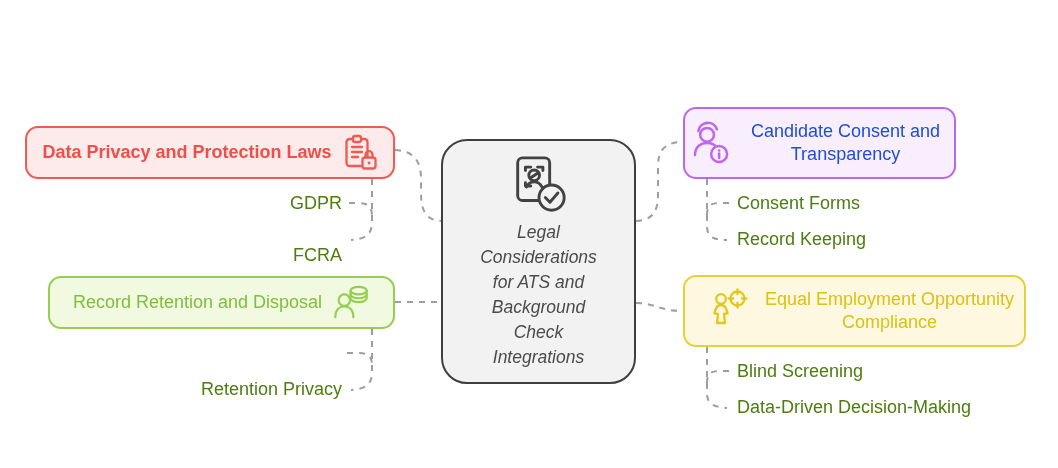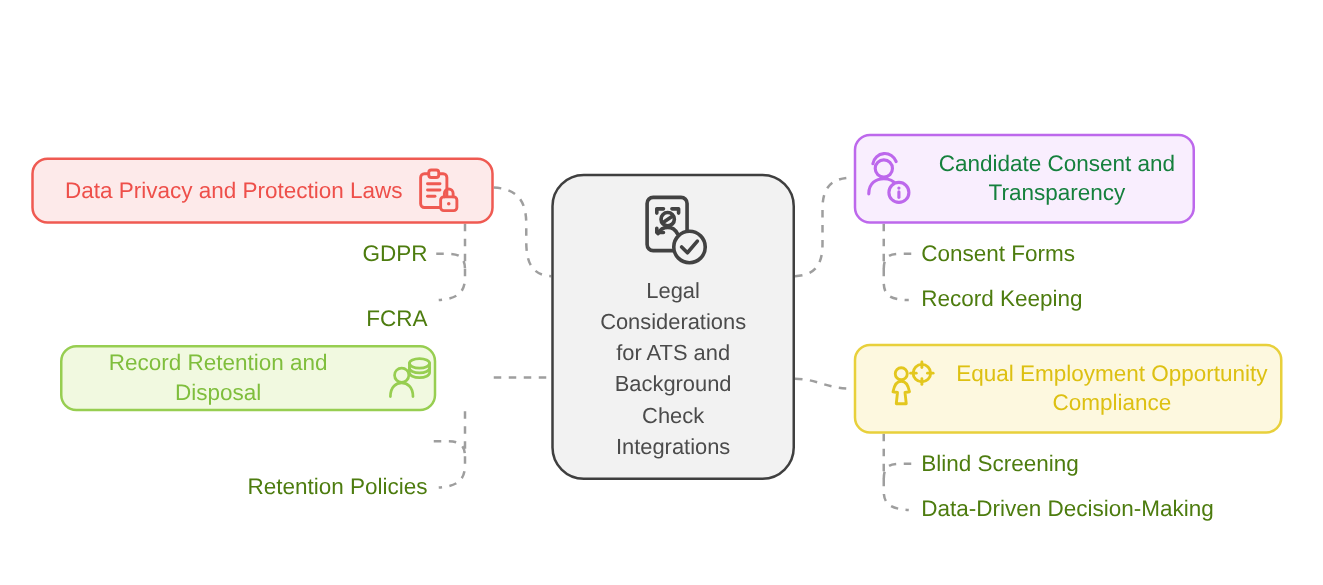--- a/index.html
+++ b/index.html
@@ -15,36 +15,36 @@
 
   .node{
     position:absolute;box-sizing:border-box;
     display:flex;align-items:center;justify-content:center;
     border:2px solid;border-radius:13px;
   }
   .topic{gap:10px;font-size:18px;}
   .tlabel{text-align:center;line-height:1.3;}
 
   .topic-red{left:25px;top:126px;width:370px;height:53px;
-    background:#fdeaea;border-color:#ef5a52;color:#ee4f4a;}
-  .topic-green{left:48px;top:276px;width:301px;height:53px;
+    background:#fdeaea;border-color:#ef5a52;color:#ee4f4a;font-weight:bold;}
+  .topic-green{left:48px;top:276px;width:347px;height:53px;
     background:#f1f9e0;border-color:#97ce51;color:#7fbe3c;}
   .topic-purple{left:683px;top:107px;width:273px;height:72px;
-    background:#f9eefe;border-color:#bd68ec;color:#15803d;}
+    background:#f9eefe;border-color:#bd68ec;color:#1d4ed8;}
   .topic-purple .tlabel{width:205px;}
   .topic-yellow{left:683px;top:275px;width:343px;height:72px;
     background:#fdf8df;border-color:#e8d03b;color:#ddc012;padding-left:20px;}
   .topic-yellow .tlabel{width:262px;}
 
   .central{
     left:441px;top:139px;width:195px;height:245px;
     background:#f2f2f2;border:2.5px solid #3f3f3f;border-radius:26px;
     flex-direction:column;color:#4b4b4b;
   }
-  .central-label{width:134px;text-align:center;font-size:17.5px;line-height:25px;margin-top:4px;}
+  .central-label{width:134px;text-align:center;font-size:17.5px;line-height:25px;margin-top:4px;font-style:italic;}
 
   .sub{
     position:absolute;font-size:18px;color:#4d7c0f;
     height:22px;line-height:22px;white-space:nowrap;
   }
   .sub-r{right:716px;text-align:right;}
   .sub-l{left:737px;}
 
   .ticon{flex:0 0 auto;display:block;}
 </style>
@@ -111,21 +111,21 @@
     <svg class="ticon" width="38" height="40" viewBox="0 0 40 42">
       <g stroke="#97ce51" stroke-width="2.3" fill="none" stroke-linecap="round" stroke-linejoin="round">
         <ellipse cx="28" cy="8" rx="8.5" ry="4"></ellipse>
         <path d="M19.5,8 v8 a8.5,4 0 0 0 17,0 v-8"></path>
         <path d="M19.5,12 a8.5,4 0 0 0 17,0"></path>
         <circle cx="13" cy="18" r="6" fill="#f1f9e0"></circle>
         <path d="M3.5,36 c0,-8.5 5,-11.5 9.5,-11.5 c4.5,0 9.5,3 9.5,11.5"></path>
       </g>
     </svg>
   </div>
-  <div class="sub sub-r" style="top:378px">Retention Policies</div>
+  <div class="sub sub-r" style="top:378px">Retention Privacy</div>
 
   <div class="node topic topic-purple">
     <svg class="ticon" width="42" height="46" viewBox="0 0 38 42">
       <g stroke="#bd68ec" stroke-width="2.3" fill="none" stroke-linecap="round" stroke-linejoin="round">
         <path d="M6.5,10 a8.8,8.8 0 0 1 17,-1.5"></path>
         <circle cx="14.5" cy="13.5" r="6.3" fill="#f9eefe"></circle>
         <path d="M3.5,32 c0,-8 5.5,-11 11,-11 c3.5,0 7,1.3 9,4.3"></path>
         <circle cx="25.5" cy="31" r="7.3" fill="#f9eefe"></circle>
         <circle cx="25.5" cy="27.8" r="1.2" fill="#bd68ec" stroke="none"></circle>
         <line x1="25.5" y1="30.6" x2="25.5" y2="34.6"></line>

